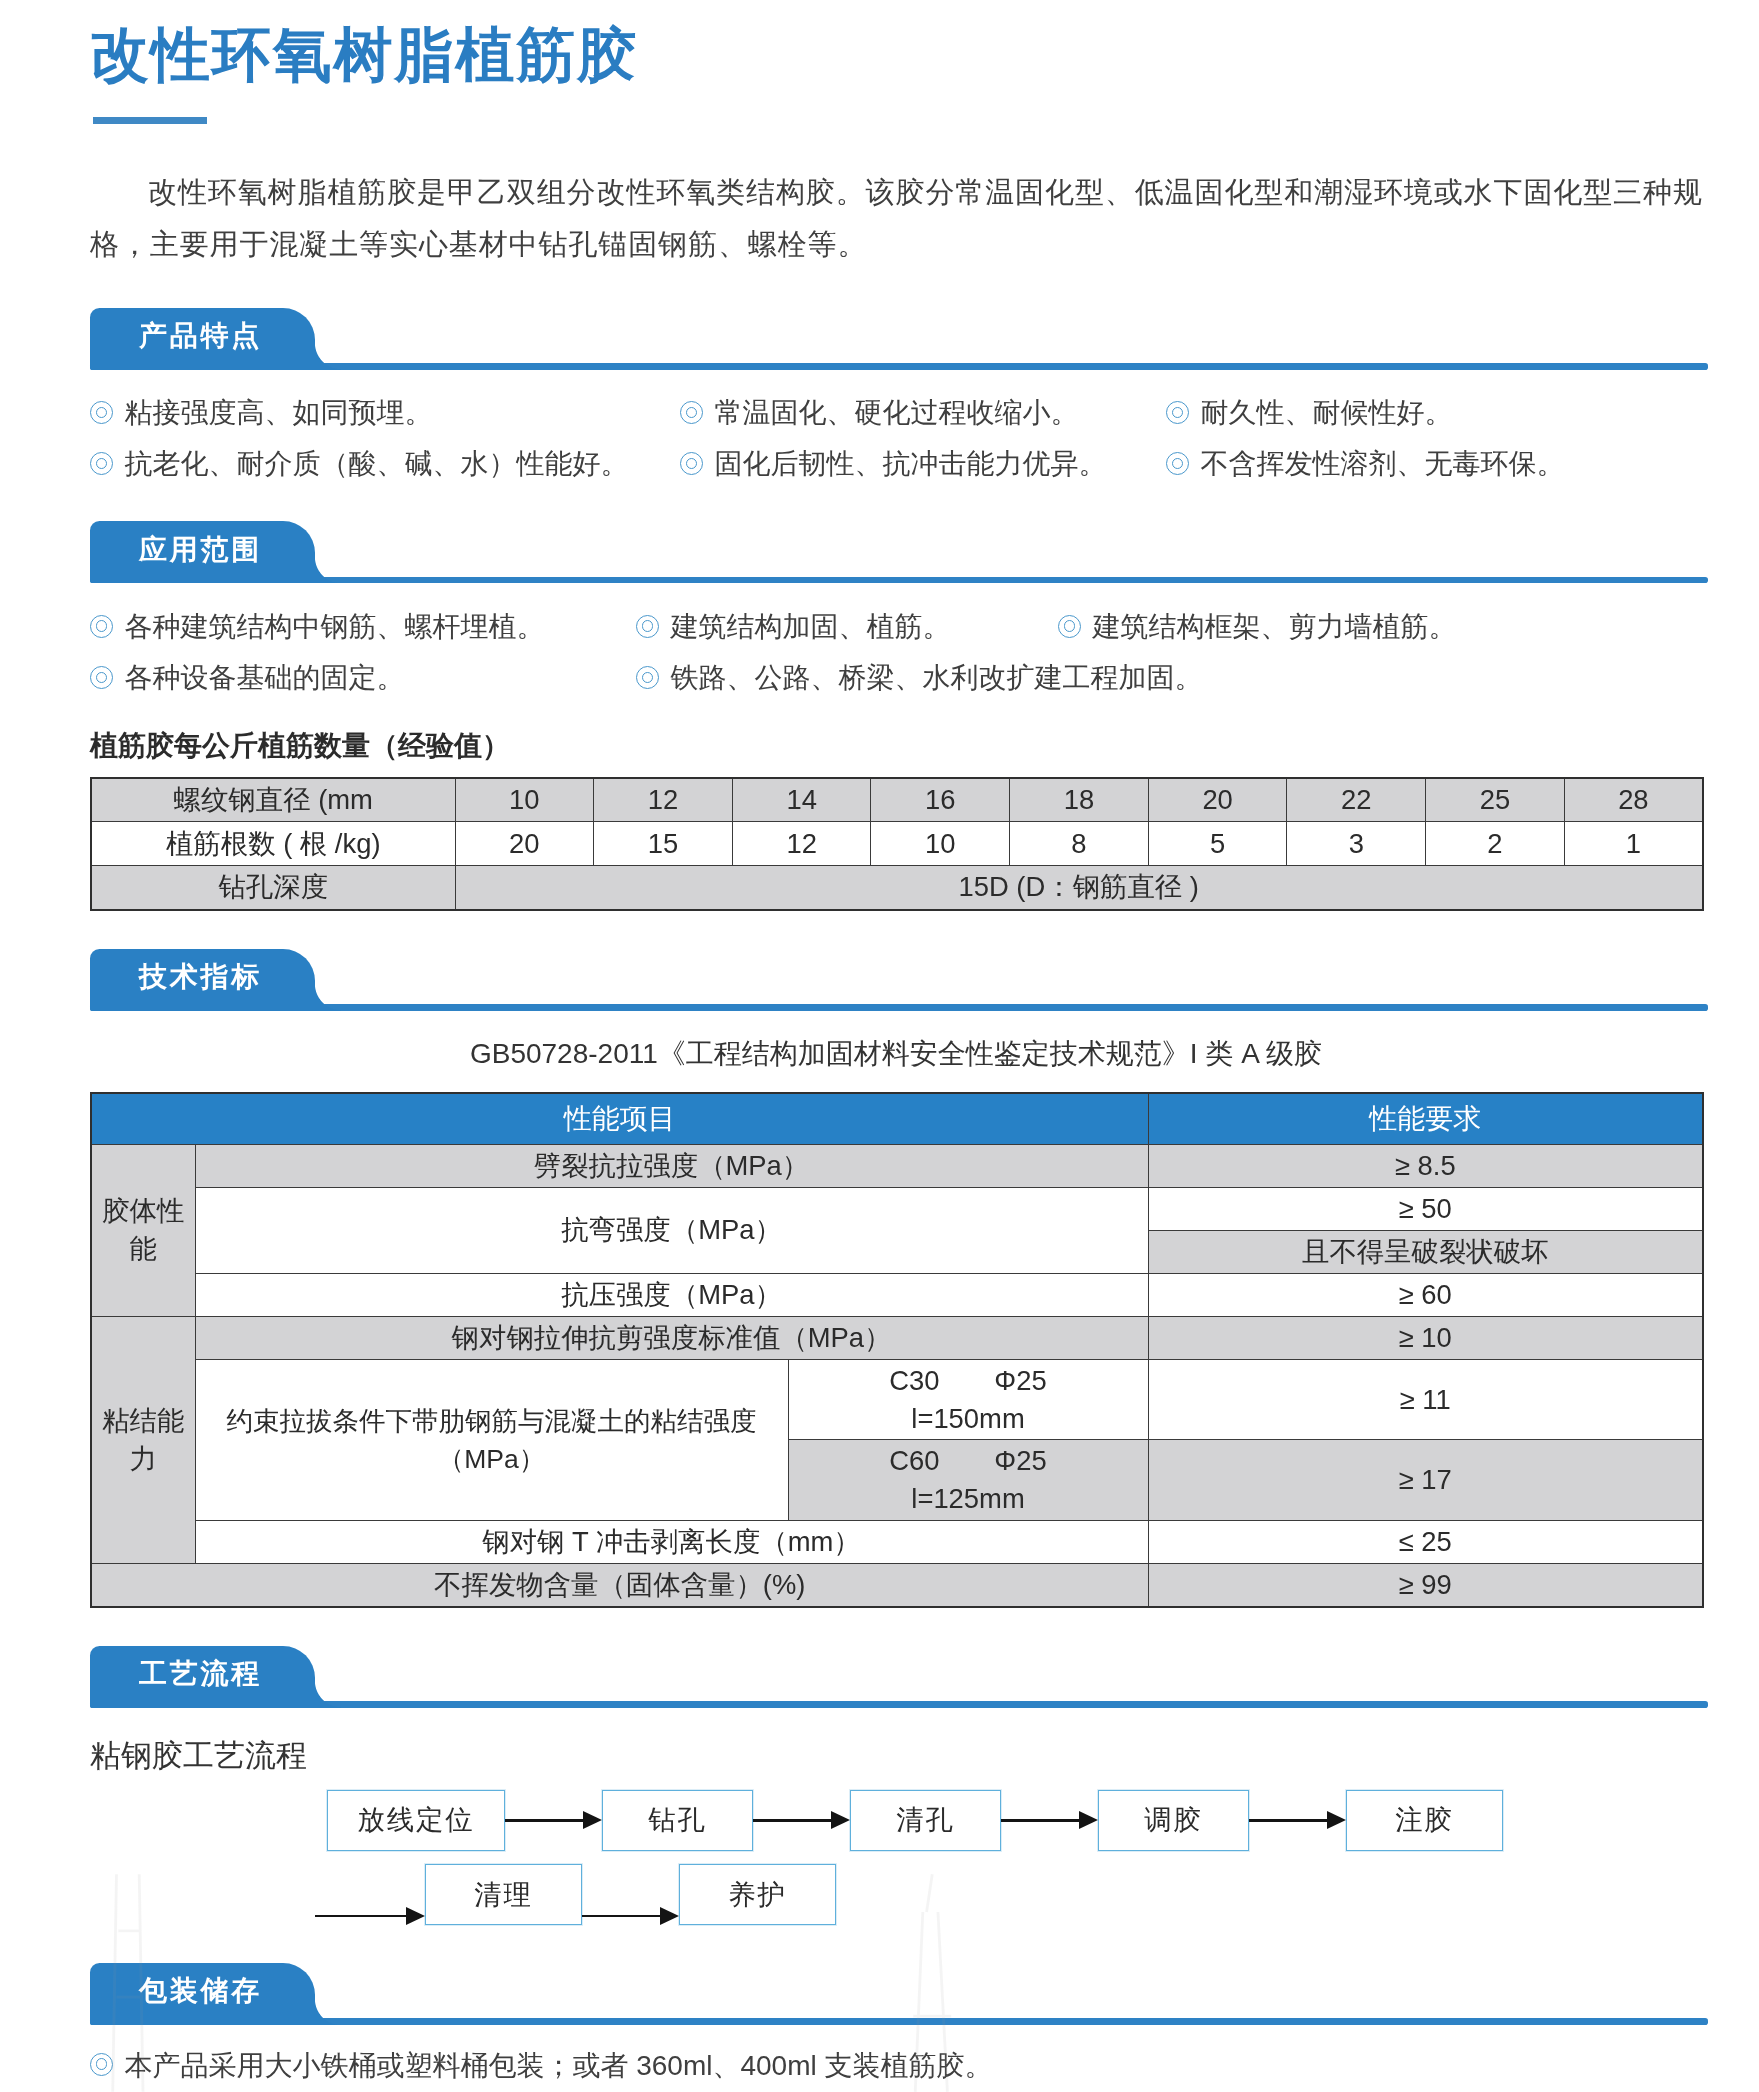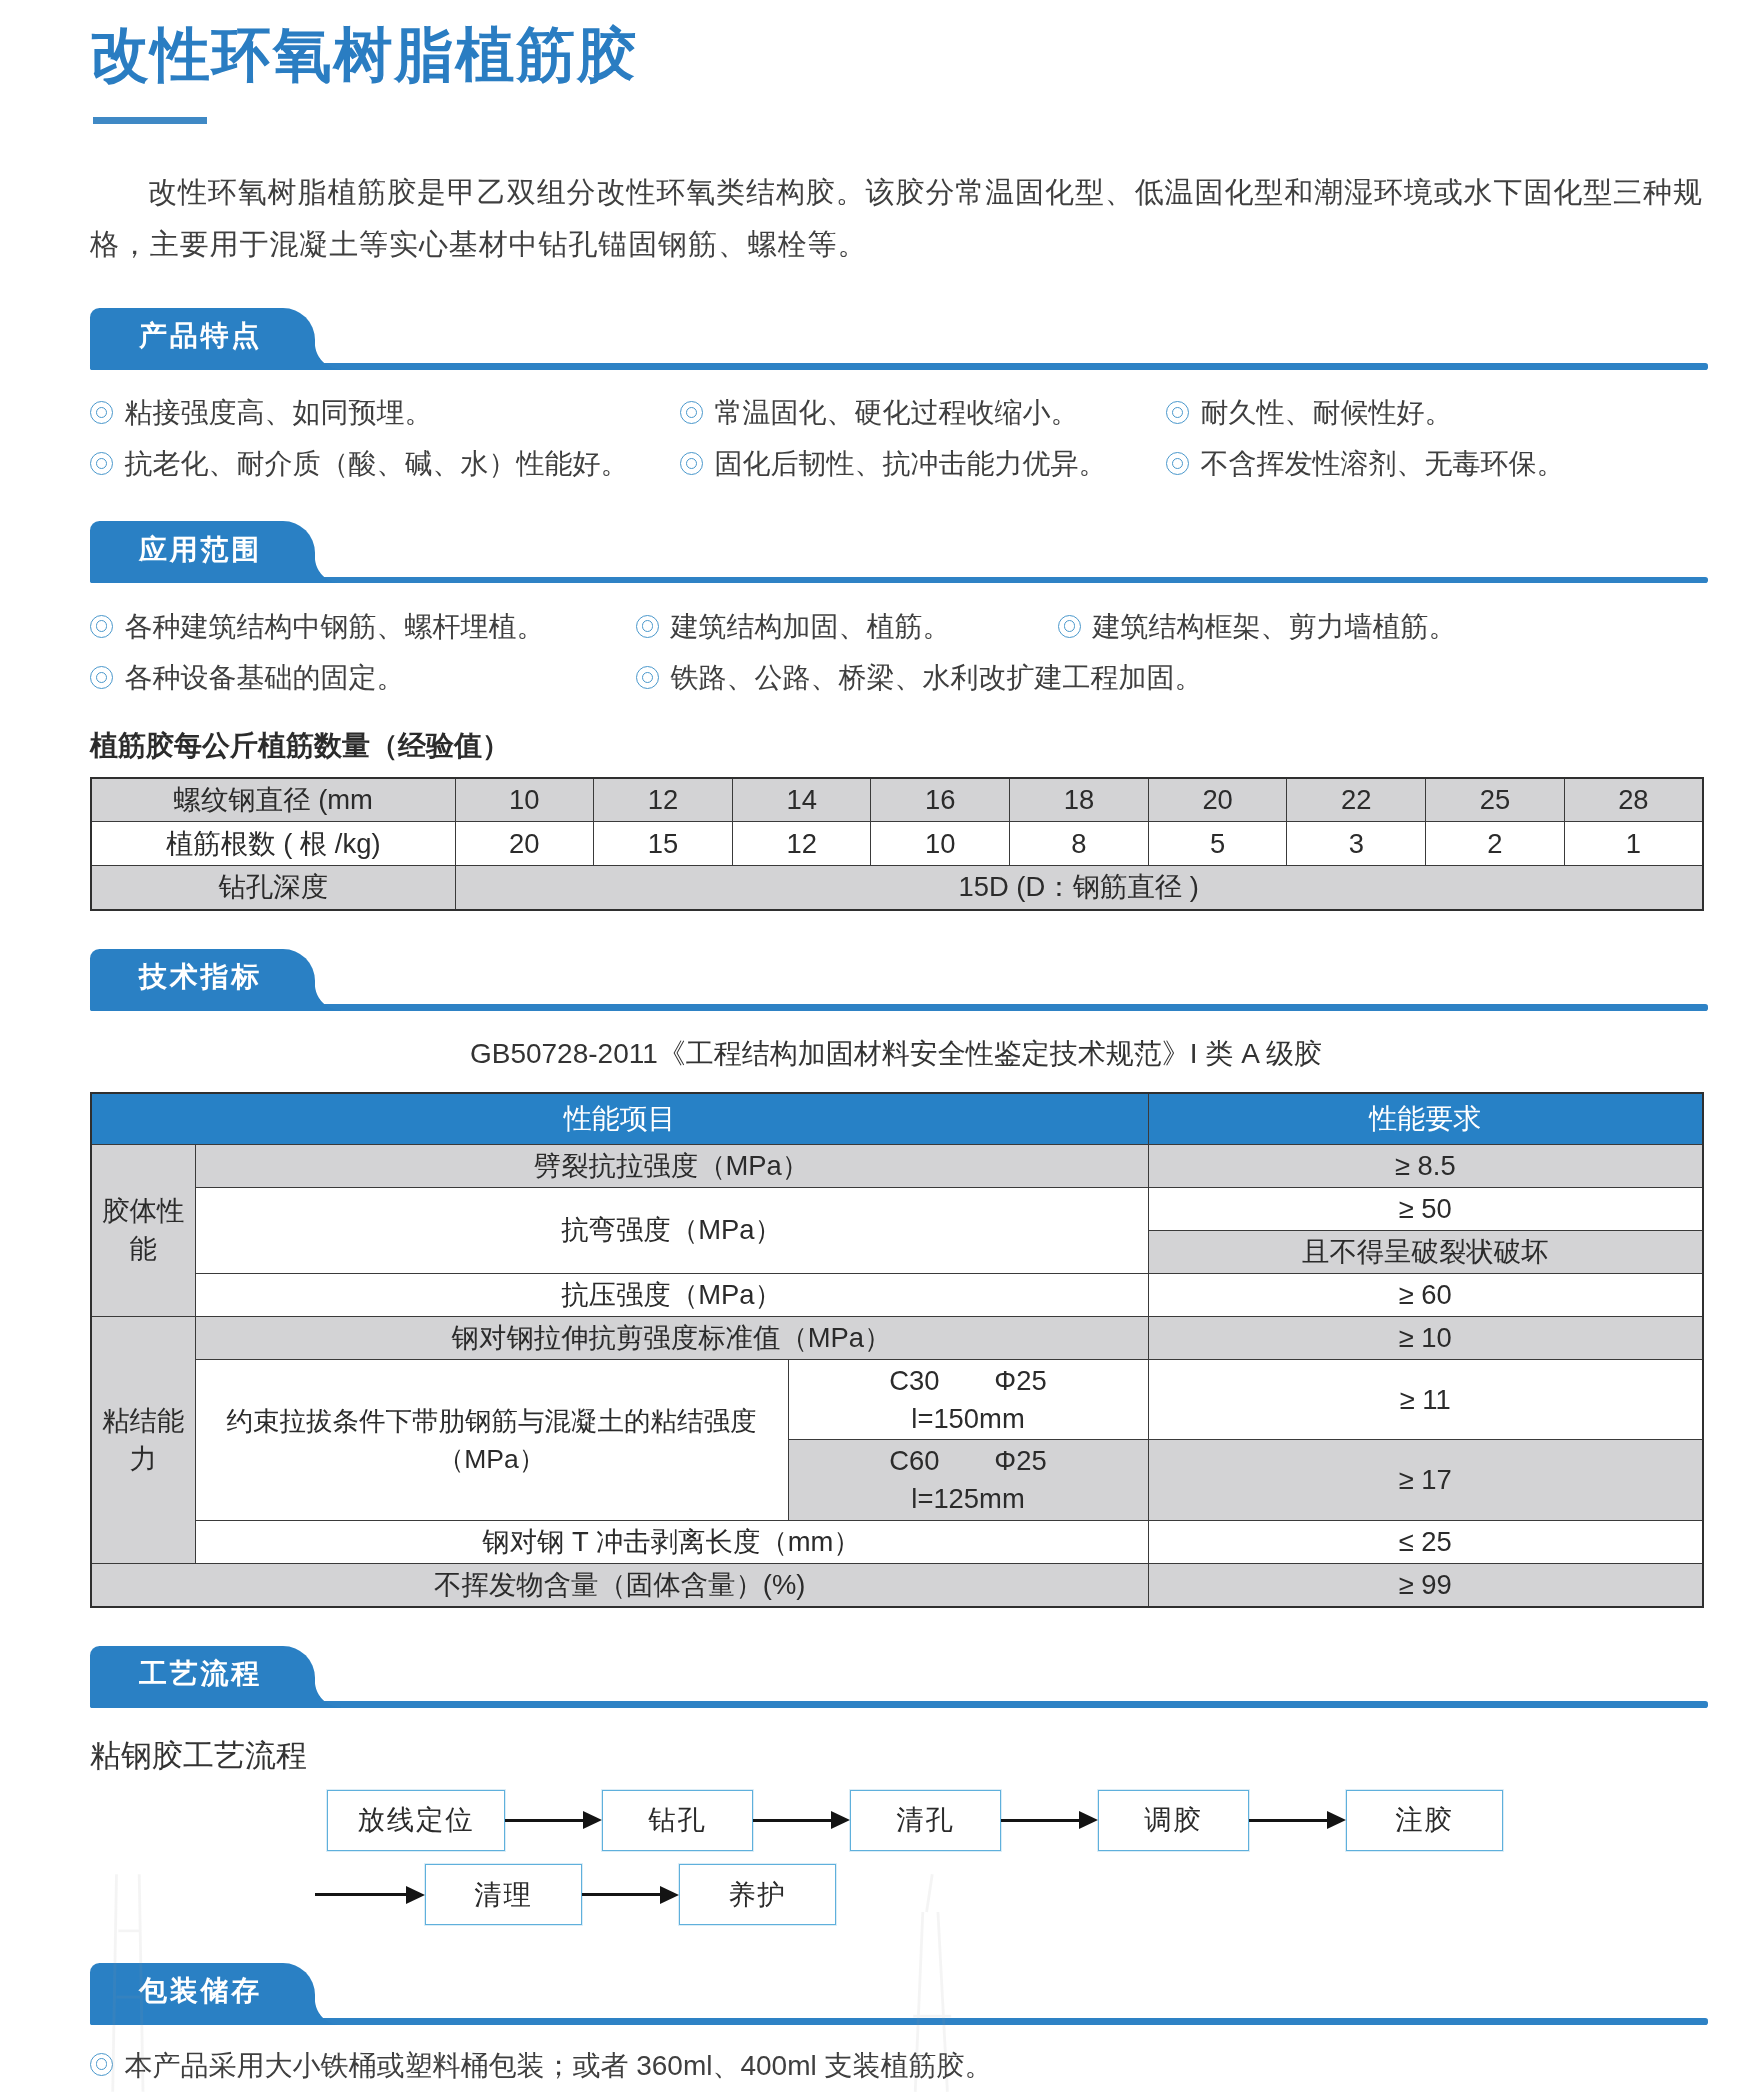--- a/index.html
+++ b/index.html
@@ -62,21 +62,21 @@
   table.tech td.head{ background:#2781c6; color:#ffffff; height:51px; font-size:28px; }
   table.tech td.h1{ height:43px; }
   table.tech td.h2{ height:79px; }
   table.tech .two-line span{ display:block; line-height:38px; }
   table.tech td.bondname{ font-size:26.5px; line-height:40px; }
 
   
   .flow-subtitle{ margin-top:27px; font-size:31px; color:#333333; }
   .flow-row{ display:flex; align-items:center; height:61px; }
   .flow-row.r1{ margin-left:237px; margin-top:13.2px; }
-  .flow-row.r2{ margin-left:225px; margin-top:13.2px; }
+  .flow-row.r2{ margin-left:225px; margin-top:13.2px;align-items:flex-end; }
   .flow-box{ height:61px; background:#ffffff; border:1.9px solid #5fb0dc;
              box-shadow:0 0 0 0.9px rgba(95,176,220,.25);
              display:flex; align-items:center; justify-content:center;
              font-size:27.4px; color:#2b2b2b; letter-spacing:1.9px; }
   .w-lg{ width:178px; } .w-md{ width:151px; } .w-xm{ width:157px; }
   .arrow{ display:flex; align-items:center; }
   .arrow .shaft{ width:78px; height:2.8px; background:#141414; }
   .arrow.lead .shaft{ width:91px; }
   .arrow .head{ width:0; height:0; border-left:19px solid #141414;
                 border-top:9.5px solid transparent; border-bottom:9.5px solid transparent; }

